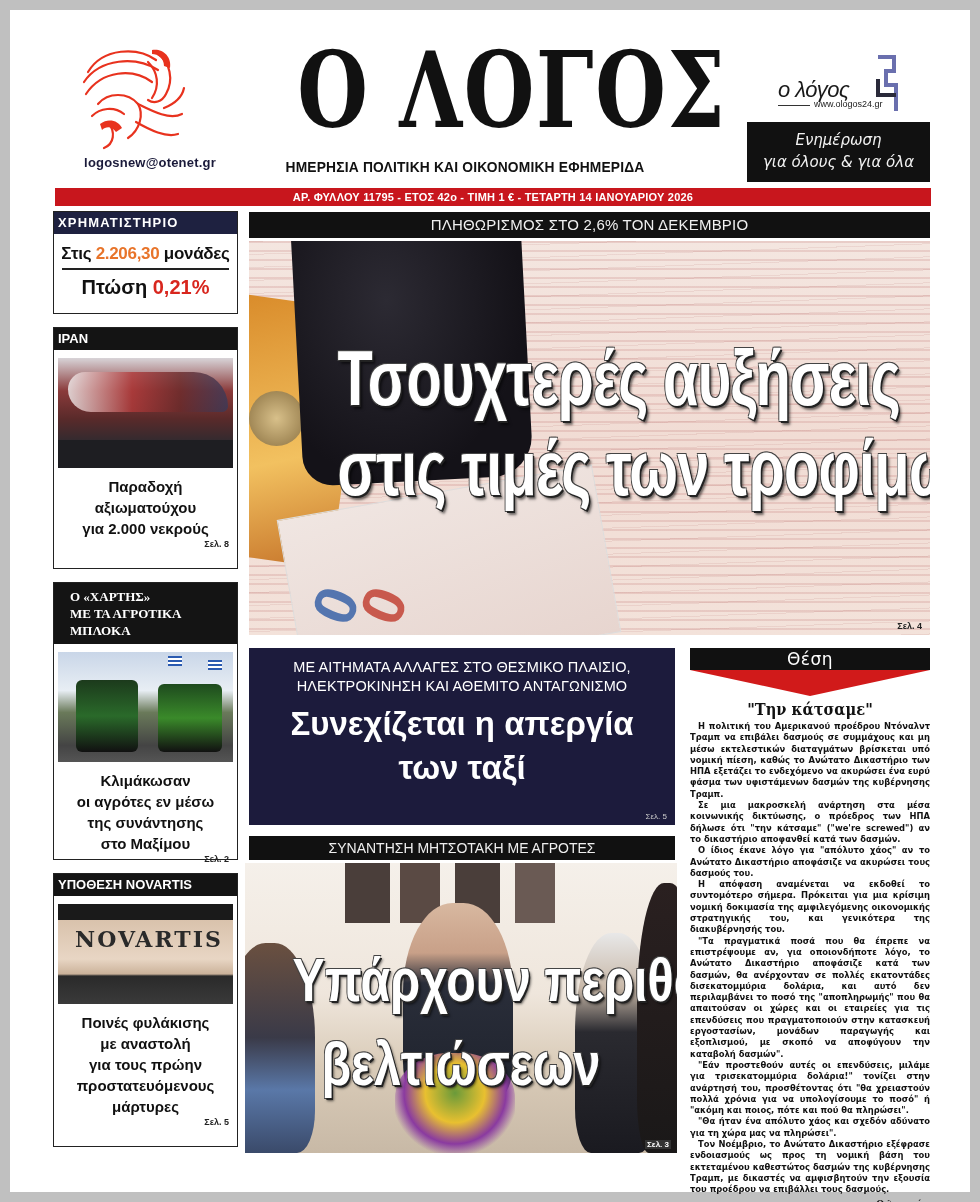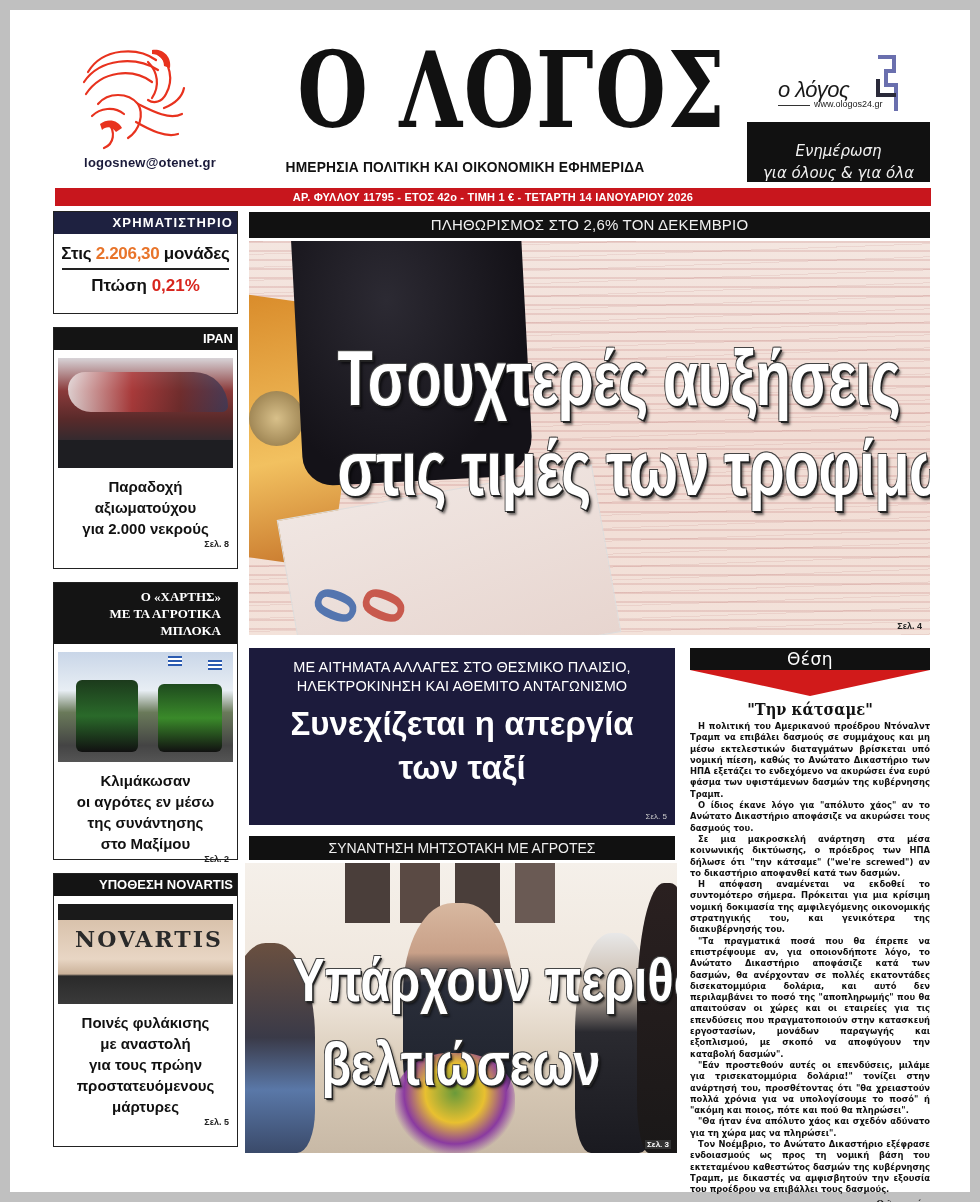--- a/index.html
+++ b/index.html
@@ -12,36 +12,36 @@
   .logo-art { position: absolute; left: 78px; top: 42px; width: 112px; height: 110px; }
   .logo-email { position: absolute; left: 60px; top: 155px; width: 180px; text-align: center; font-size: 13px; font-weight: bold; color: #1a1a3a; letter-spacing: 0.2px; }
   .masthead-title { position: absolute; left: 250px; top: 36px; width: 430px; text-align: center; font-family: "DejaVu Serif", serif; font-weight: bold; font-size: 104px; line-height: 110px; color: #111; transform: scaleX(0.78); transform-origin: center top; letter-spacing: 2px; white-space: nowrap; }
   .masthead-subtitle { position: absolute; left: 250px; top: 158px; width: 430px; text-align: center; font-size: 15px; font-weight: bold; color: #111; transform: scaleX(0.92); letter-spacing: 0.2px; white-space: nowrap; }
 
   .brand24 { position: absolute; left: 772px; top: 55px; width: 160px; height: 60px; }
   .brand24-name { position: absolute; left: 6px; top: 22px; font-size: 22px; color: #1a1a1a; letter-spacing: -0.5px; font-style: italic; }
   .brand24-mark { position: absolute; left: 104px; top: 0px; width: 22px; height: 58px; }
   .brand24-url-line { position: absolute; left: 6px; top: 50px; width: 32px; height: 1px; background: #333; }
   .brand24-url { position: absolute; left: 42px; top: 44px; font-size: 9px; color: #222; }
-  .brand24-slogan { position: absolute; left: 747px; top: 122px; width: 183px; height: 60px; background: #111; color: #f2f2f2; text-align: center; font-family: "DejaVu Sans", sans-serif; font-style: italic; font-size: 15px; line-height: 22px; padding-top: 18px; font-weight: 300; }
+  .brand24-slogan { position: absolute; left: 747px; top: 122px; width: 183px; height: 60px; background: #111; color: #f2f2f2; text-align: center; font-family: "DejaVu Sans", sans-serif; font-style: italic; font-size: 15px; line-height: 22px; padding-top: 7px; font-weight: 300; }
 
   .issue-bar { position: absolute; left: 55px; top: 188px; width: 876px; height: 18px; background: #c8161d; color: #fff; font-size: 11px; font-weight: bold; text-align: center; line-height: 18px; letter-spacing: 0.2px; }
 
   
   .side-box { position: absolute; left: 53px; width: 185px; border: 1px solid #222; background: #fff; }
-  .side-head { background: #141414; color: #fff; text-align: right; font-size: 13px; font-weight: bold; line-height: 18px; padding: 2px 4px; }
+  .side-head { background: #141414; color: #fff; text-align: left; font-size: 13px; font-weight: bold; line-height: 18px; padding: 2px 4px; }
   .side-head.navy { background: #1e2140; letter-spacing: 1.2px; }
   .side-head.tall { line-height: 17px; padding: 5px 16px; font-family: Liberation Serif, serif; }
   .side-img { margin: 8px 4px 0 4px; height: 110px; position: relative; overflow: hidden; }
   .side-text { text-align: center; font-size: 15px; line-height: 21px; color: #111; font-weight: bold; padding: 8px 4px 0 4px; }
   .side-page { text-align: right; font-size: 9px; font-weight: bold; padding: 0 8px 6px 0; color: #222; }
 
   .stock-line1 { text-align: center; font-size: 17px; font-weight: bold; color: #111; padding-top: 10px; letter-spacing: -0.3px; }
   .stock-rule { margin: 4px 8px 0 8px; height: 2px; background: #222; }
-  .stock-line2 { text-align: center; font-size: 17px; font-weight: bold; color: #111; padding: 6px 0 10px 0; }
+  .stock-line2 { text-align: center; font-size: 20px; font-weight: bold; color: #111; padding: 6px 0 10px 0; }
   .orange { color: #e8742a; }
   .red { color: #d8261e; }
 
   
   .lead-kicker { position: absolute; left: 249px; top: 212px; width: 681px; height: 26px; background: #111; color: #f0f0f0; text-align: center; font-size: 15px; line-height: 26px; letter-spacing: 0.2px; }
   .lead-photo { position: absolute; left: 249px; top: 241px; width: 681px; height: 394px; overflow: hidden;
     background:
       repeating-linear-gradient(180deg, rgba(180,90,90,0.18) 0 2px, rgba(255,255,255,0) 2px 9px),
       repeating-linear-gradient(178deg, rgba(160,70,70,0.10) 0 1px, rgba(255,255,255,0) 1px 13px),
       linear-gradient(180deg, #f4e6e0 0%, #f1dcd4 50%, #f3e2da 100%); }
@@ -227,22 +227,22 @@
   </div>
   <div class="meet-page">Σελ. 3</div>
 </div>
 
 <div class="opinion">
   <div class="opinion-head">Θέση</div>
   <div class="opinion-arrow"></div>
   <div class="opinion-title">"Την κάτσαμε"</div>
   <div class="opinion-body">
     <p>Η πολιτική του Αμερικανού προέδρου Ντόναλντ Τραμπ να επιβάλει δασμούς σε συμμάχους και μη μέσω εκτελεστικών διαταγμάτων βρίσκεται υπό νομική πίεση, καθώς το Ανώτατο Δικαστήριο των ΗΠΑ εξετάζει το ενδεχόμενο να ακυρώσει ένα ευρύ φάσμα των υφιστάμενων δασμών της κυβέρνησης Τραμπ.</p>
+    <p>Σε μια μακροσκελή ανάρτηση στα μέσα κοινωνικής δικτύωσης, ο πρόεδρος των ΗΠΑ δήλωσε ότι "την κάτσαμε" ("we're screwed") αν το δικαστήριο αποφανθεί κατά των δασμών.</p>
     <p>Ο ίδιος έκανε λόγο για "απόλυτο χάος" αν το Ανώτατο Δικαστήριο αποφάσιζε να ακυρώσει τους δασμούς του.</p>
-    <p>Σε μια μακροσκελή ανάρτηση στα μέσα κοινωνικής δικτύωσης, ο πρόεδρος των ΗΠΑ δήλωσε ότι "την κάτσαμε" ("we're screwed") αν το δικαστήριο αποφανθεί κατά των δασμών.</p>
     <p>Η απόφαση αναμένεται να εκδοθεί το συντομότερο σήμερα. Πρόκειται για μια κρίσιμη νομική δοκιμασία της αμφιλεγόμενης οικονομικής στρατηγικής του, και γενικότερα της διακυβέρνησής του.</p>
     <p>"Τα πραγματικά ποσά που θα έπρεπε να επιστρέψουμε αν, για οποιονδήποτε λόγο, το Ανώτατο Δικαστήριο αποφάσιζε κατά των δασμών, θα ανέρχονταν σε πολλές εκατοντάδες δισεκατομμύρια δολάρια, και αυτό δεν περιλαμβάνει το ποσό της "αποπληρωμής" που θα απαιτούσαν οι χώρες και οι εταιρείες για τις επενδύσεις που πραγματοποιούν στην κατασκευή εργοστασίων, μονάδων παραγωγής και εξοπλισμού, με σκοπό να αποφύγουν την καταβολή δασμών".</p>
     <p>"Εάν προστεθούν αυτές οι επενδύσεις, μιλάμε για τρισεκατομμύρια δολάρια!" τονίζει στην ανάρτησή του, προσθέτοντας ότι "θα χρειαστούν πολλά χρόνια για να υπολογίσουμε το ποσό" ή "ακόμη και ποιος, πότε και πού θα πληρώσει".</p>
     <p>"Θα ήταν ένα απόλυτο χάος και σχεδόν αδύνατο για τη χώρα μας να πληρώσει".</p>
     <p>Τον Νοέμβριο, το Ανώτατο Δικαστήριο εξέφρασε ενδοιασμούς ως προς τη νομική βάση του εκτεταμένου καθεστώτος δασμών της κυβέρνησης Τραμπ, με δικαστές να αμφισβητούν την εξουσία του προέδρου να επιβάλλει τους δασμούς.</p>
   </div>
   <div class="opinion-sign">Ο λογικός</div>
 </div>
 
 </body></html>

